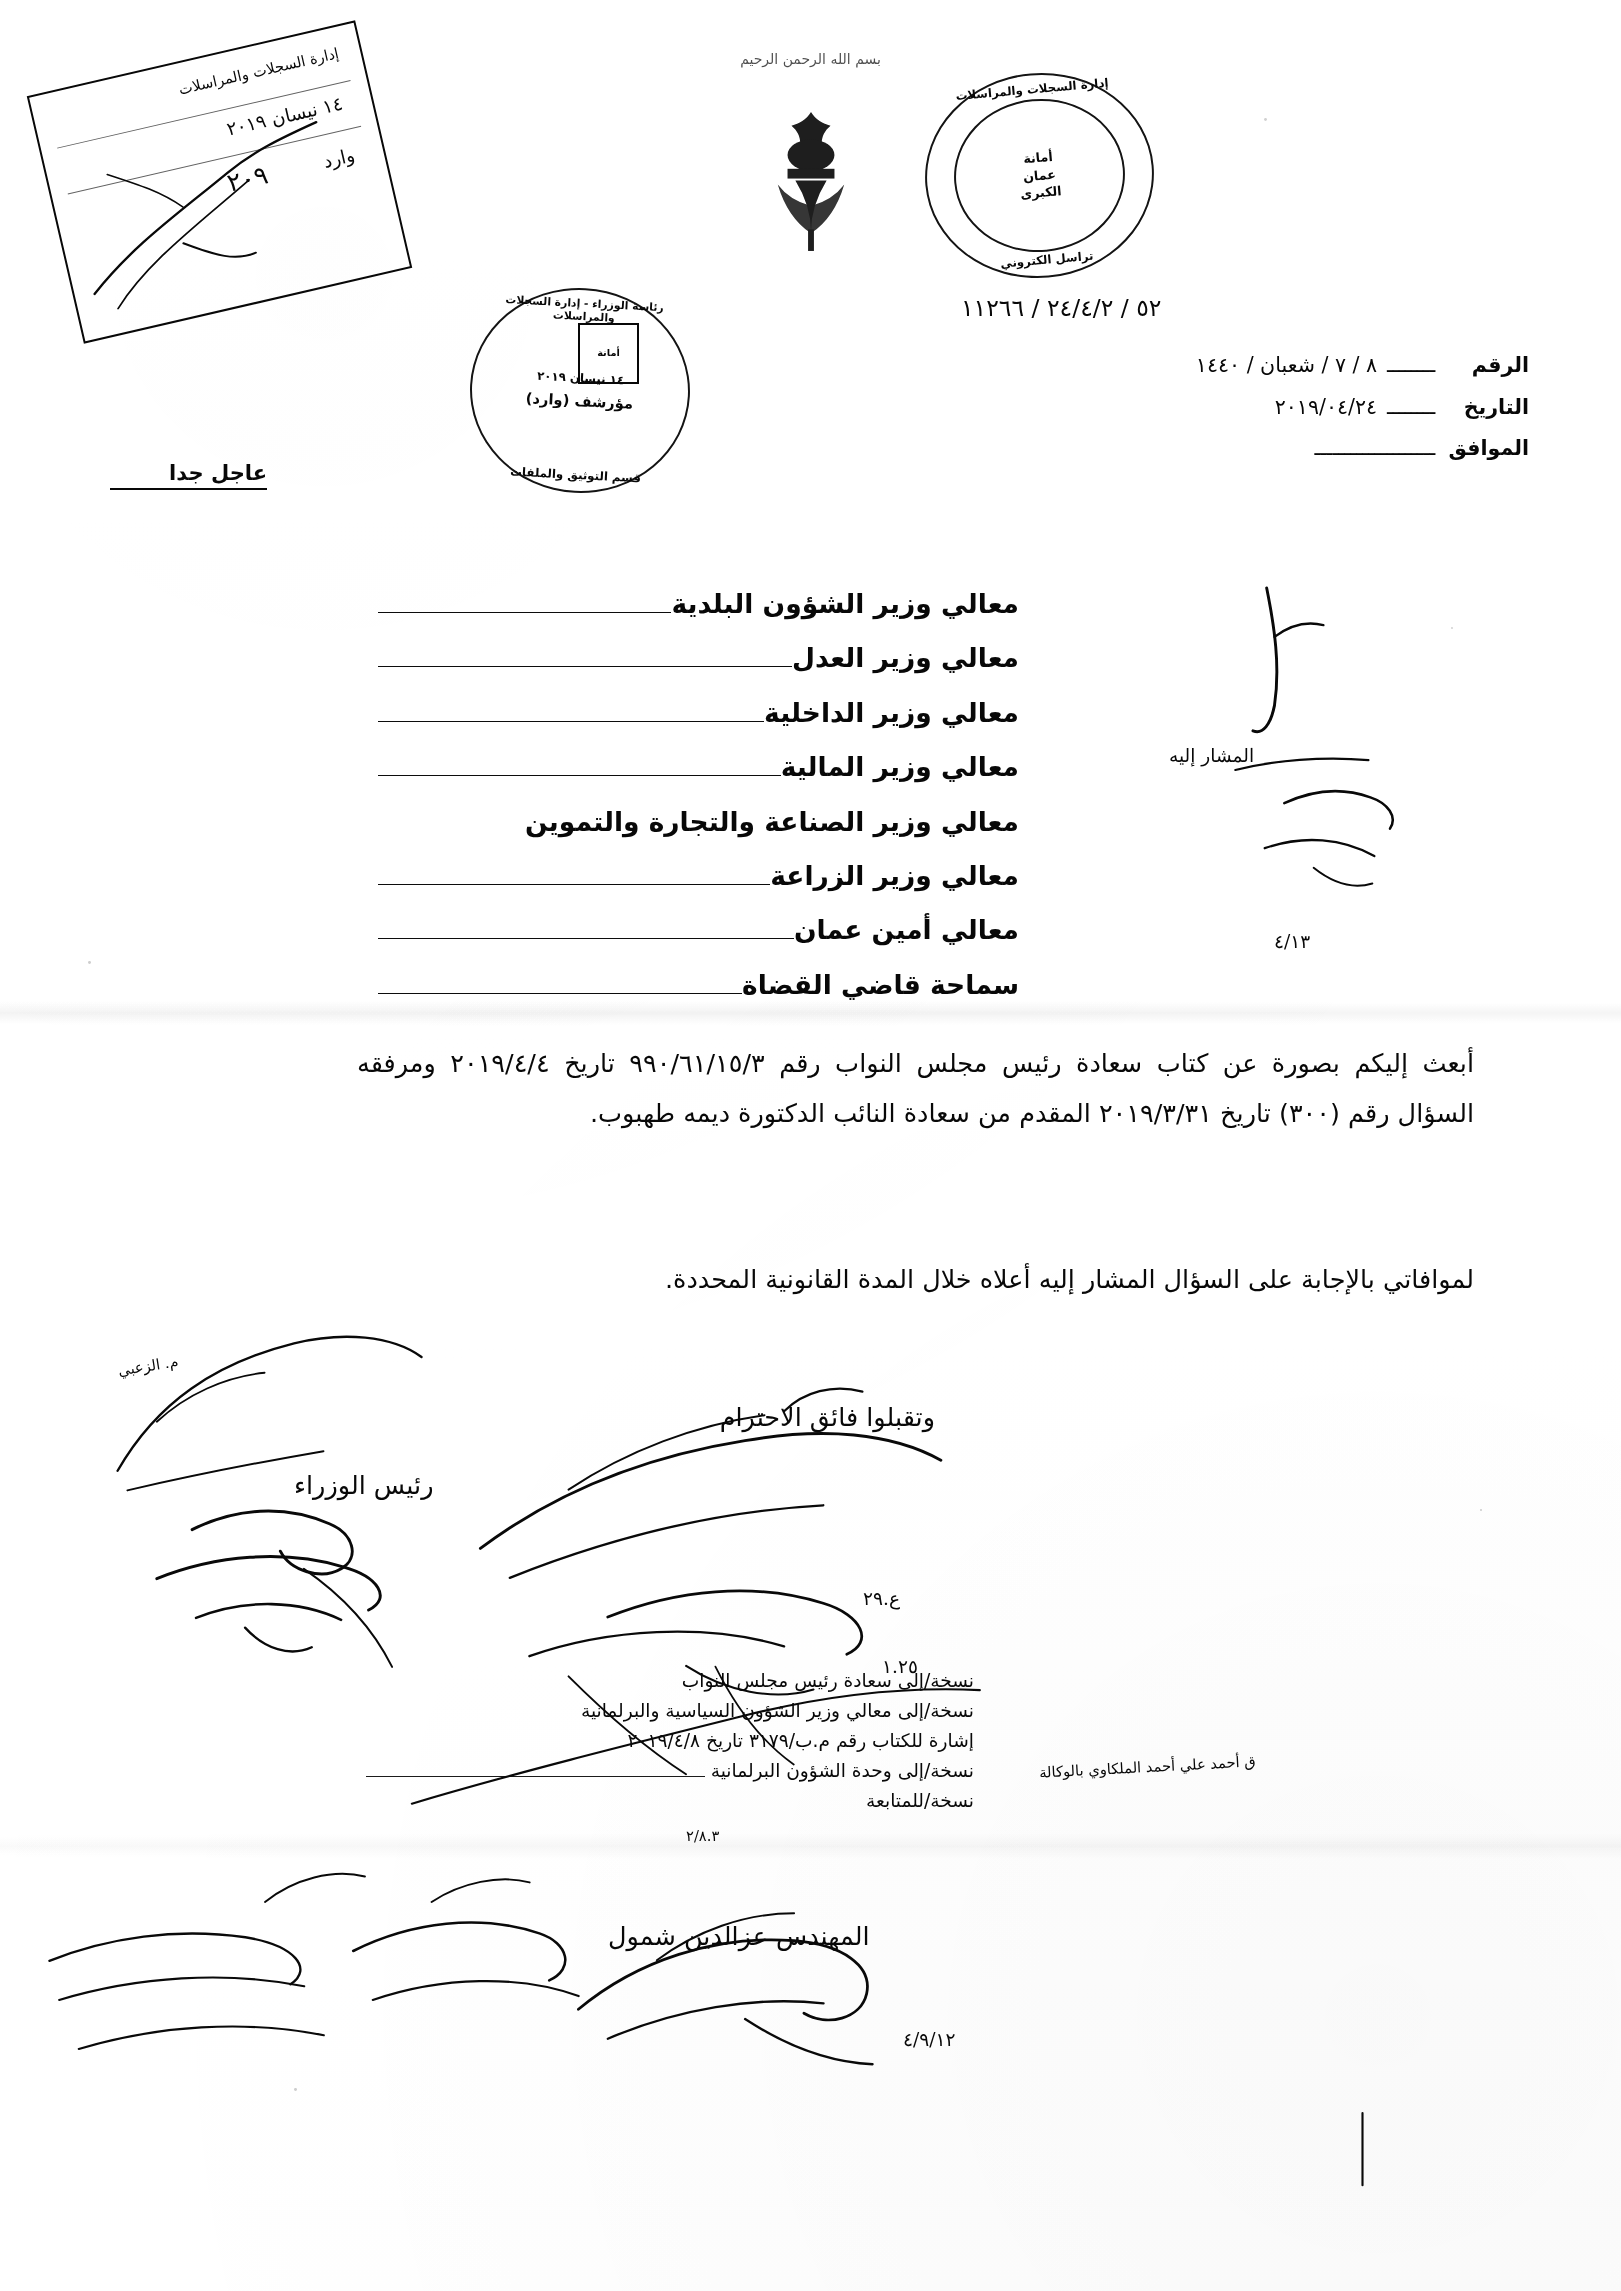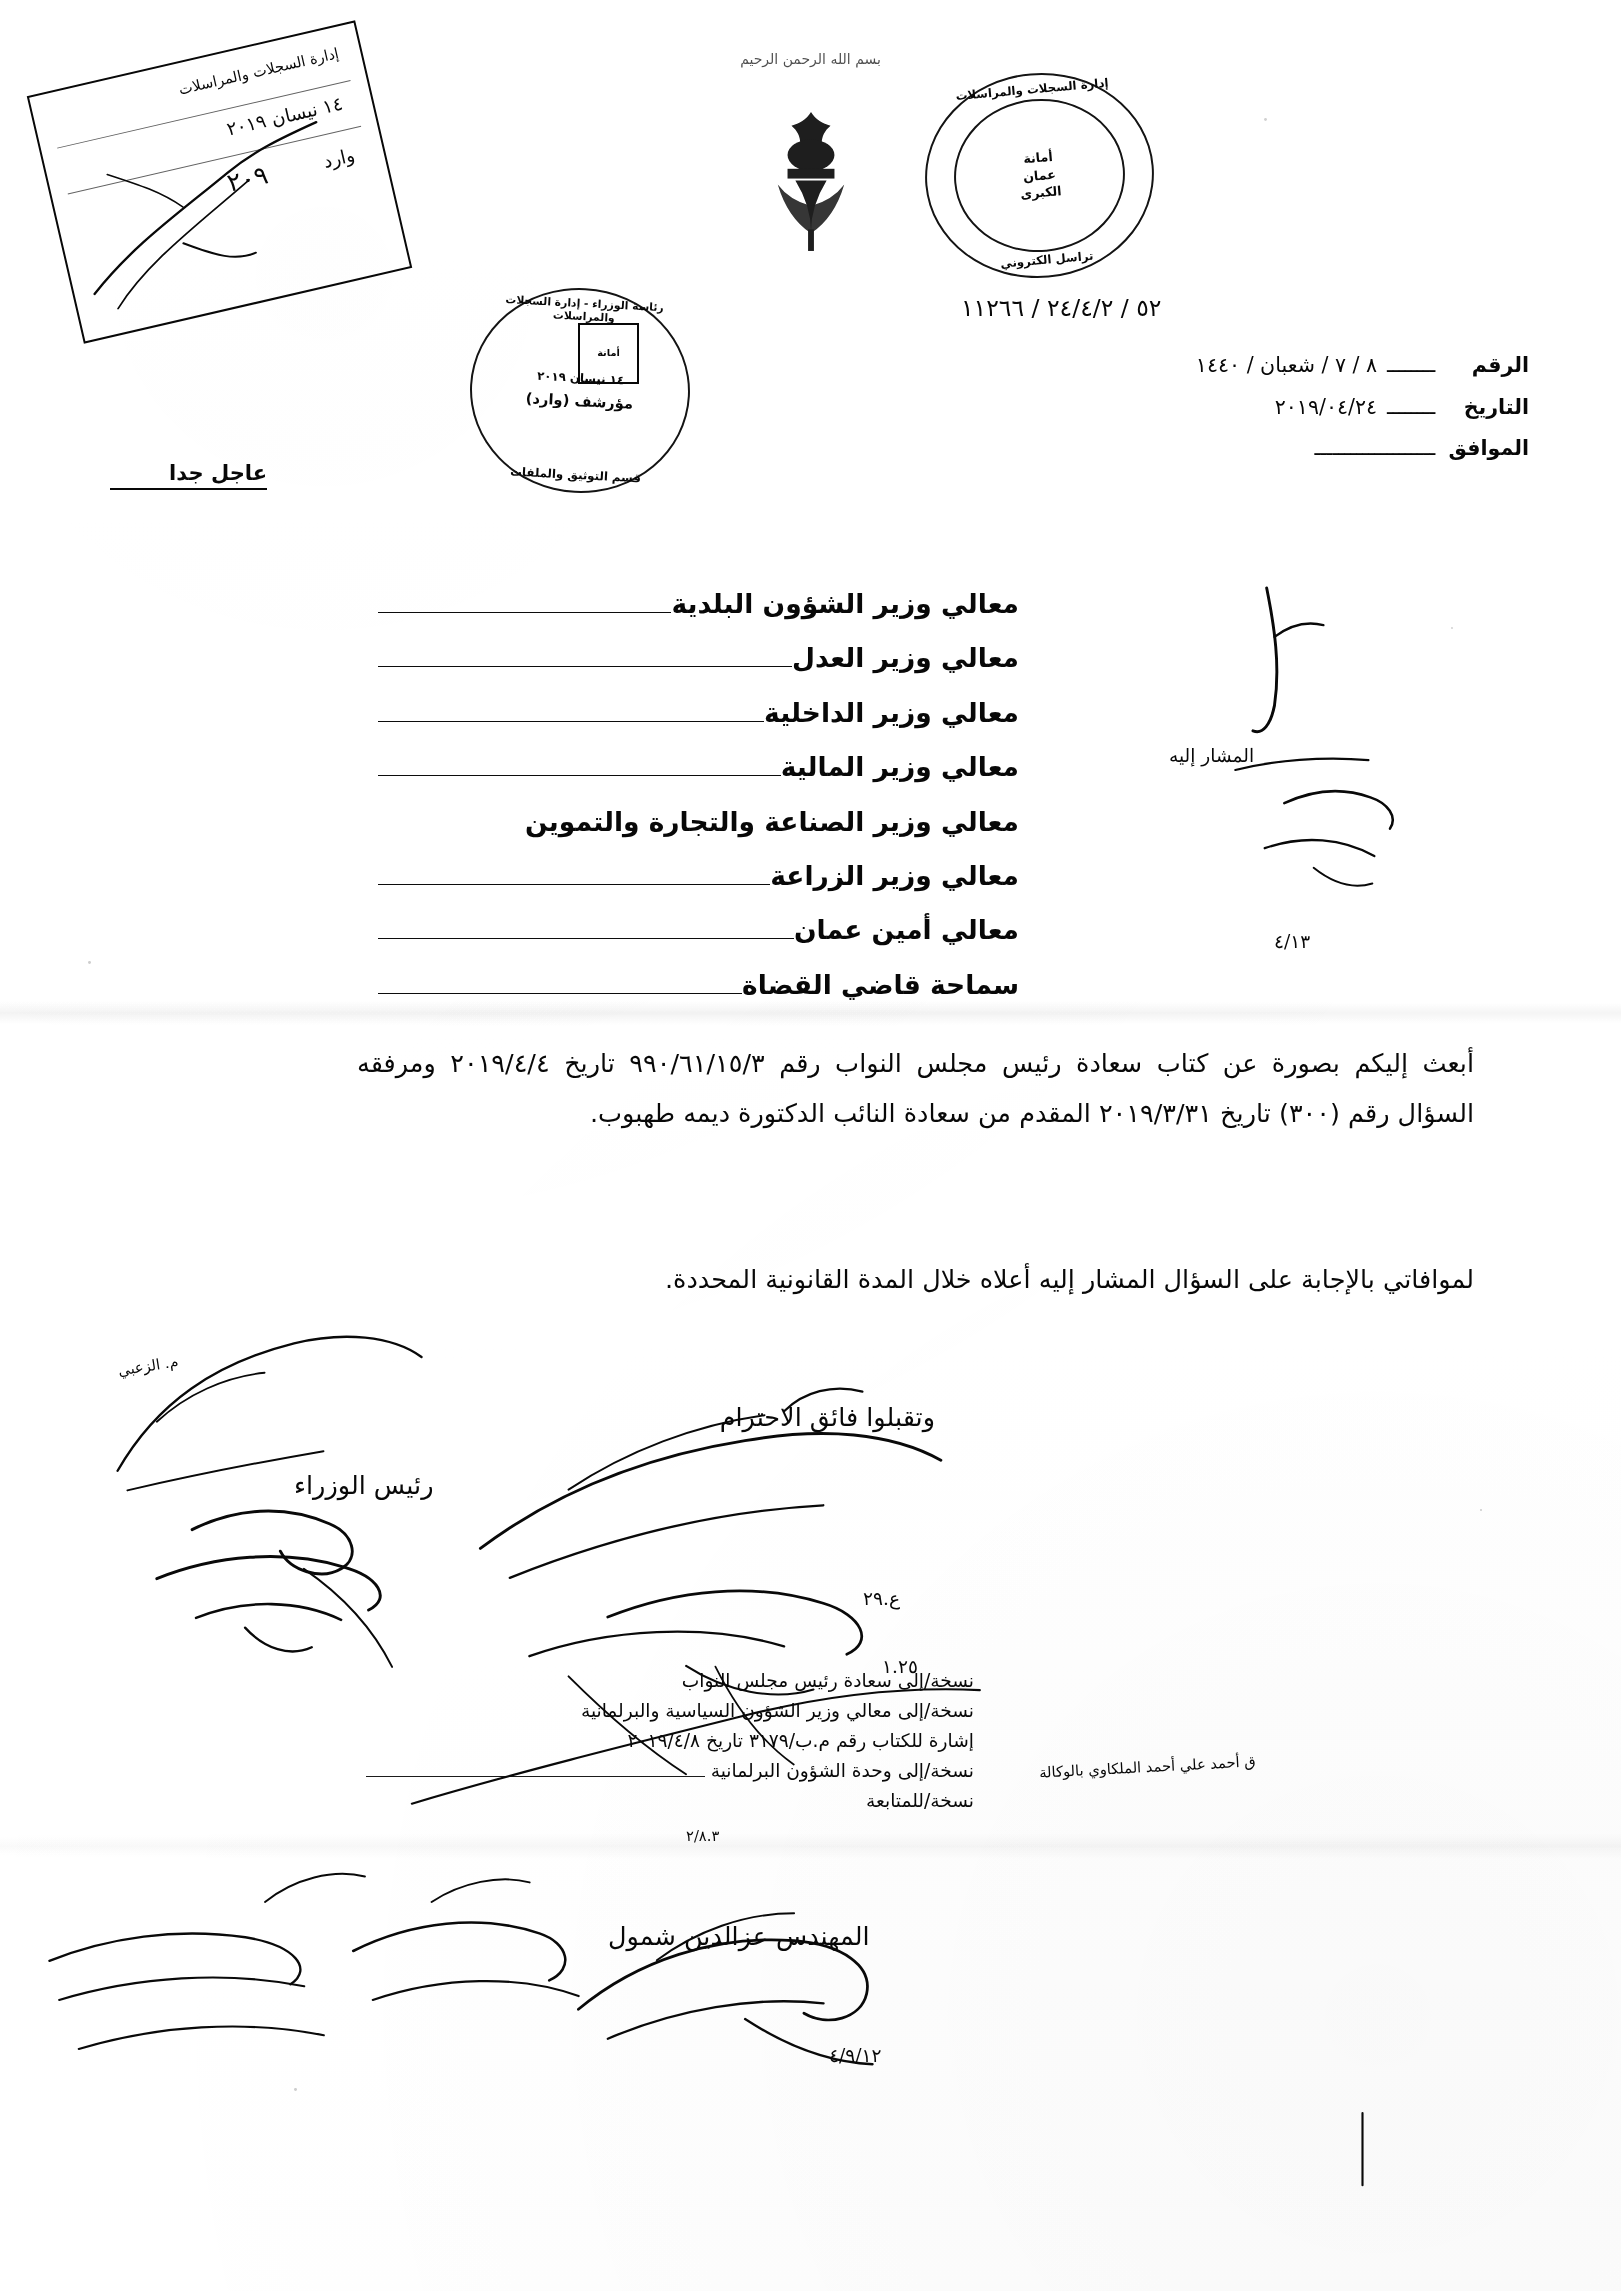--- a/index.html
+++ b/index.html
@@ -446,21 +446,21 @@
     <path d="M330 20 C350 60 376 96 410 120" stroke-width="1.8"></path>
   </svg>
 
   <div class="abs sig-name" id="sig-eng">المهندس عزالدين شمول</div>
   <svg class="ink" style="top:1872px;left:549px;width:451px;height:255px;" viewBox="0 0 460 260">
     <path d="M30 140 C90 90 170 64 250 70 C300 74 330 96 324 124 C318 150 284 158 260 144" stroke-width="2.8"></path>
     <path d="M60 170 C130 140 210 126 280 134" stroke-width="2.4"></path>
     <path d="M110 90 C150 60 200 42 250 42" stroke-width="2"></path>
     <path d="M200 150 C240 176 282 194 330 196" stroke-width="2.4"></path>
   </svg>
-  <div class="abs hand" style="top:2029px;left:829px;margin-top:16px;">٤/٩/١٢</div>
+  <div class="abs hand" style="top:2029px;left:903px;">٤/٩/١٢</div>
 
   <svg class="ink" style="top:1843px;left:19.6px;width:686px;height:314px;" viewBox="0 0 700 320">
     <path d="M30 120 C90 96 160 86 230 96 C280 104 300 128 276 144" stroke-width="2.4"></path>
     <path d="M40 160 C120 136 210 130 290 146" stroke-width="2.2"></path>
     <path d="M60 210 C140 186 230 180 310 196" stroke-width="2.2"></path>
     <path d="M340 110 C400 80 470 72 530 92 C560 102 566 128 540 140" stroke-width="2.6"></path>
     <path d="M360 160 C430 136 510 134 570 156" stroke-width="2.2"></path>
     <path d="M420 60 C450 40 490 32 520 40" stroke-width="2"></path>
     <path d="M250 60 C280 36 320 26 352 34" stroke-width="2"></path>
   </svg>

